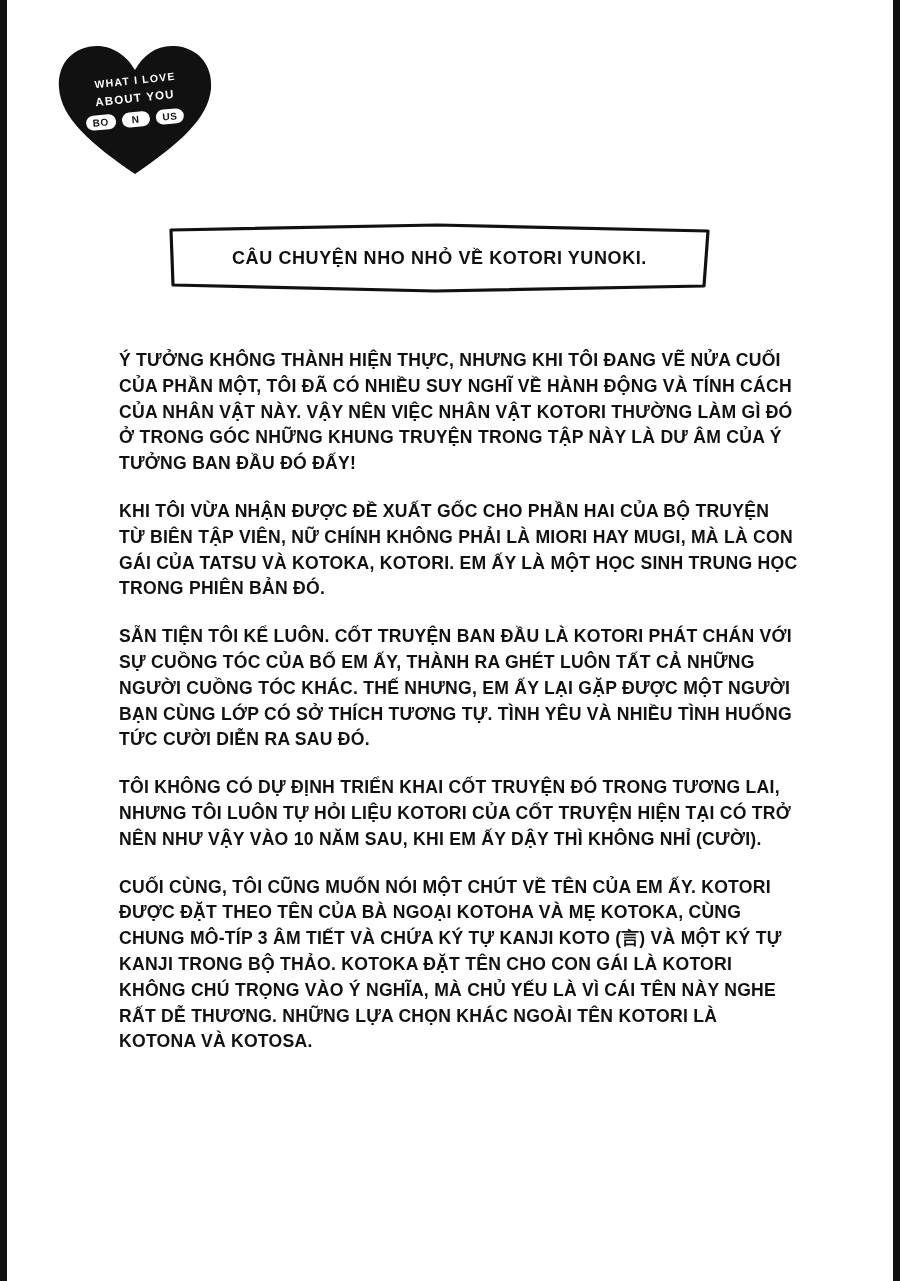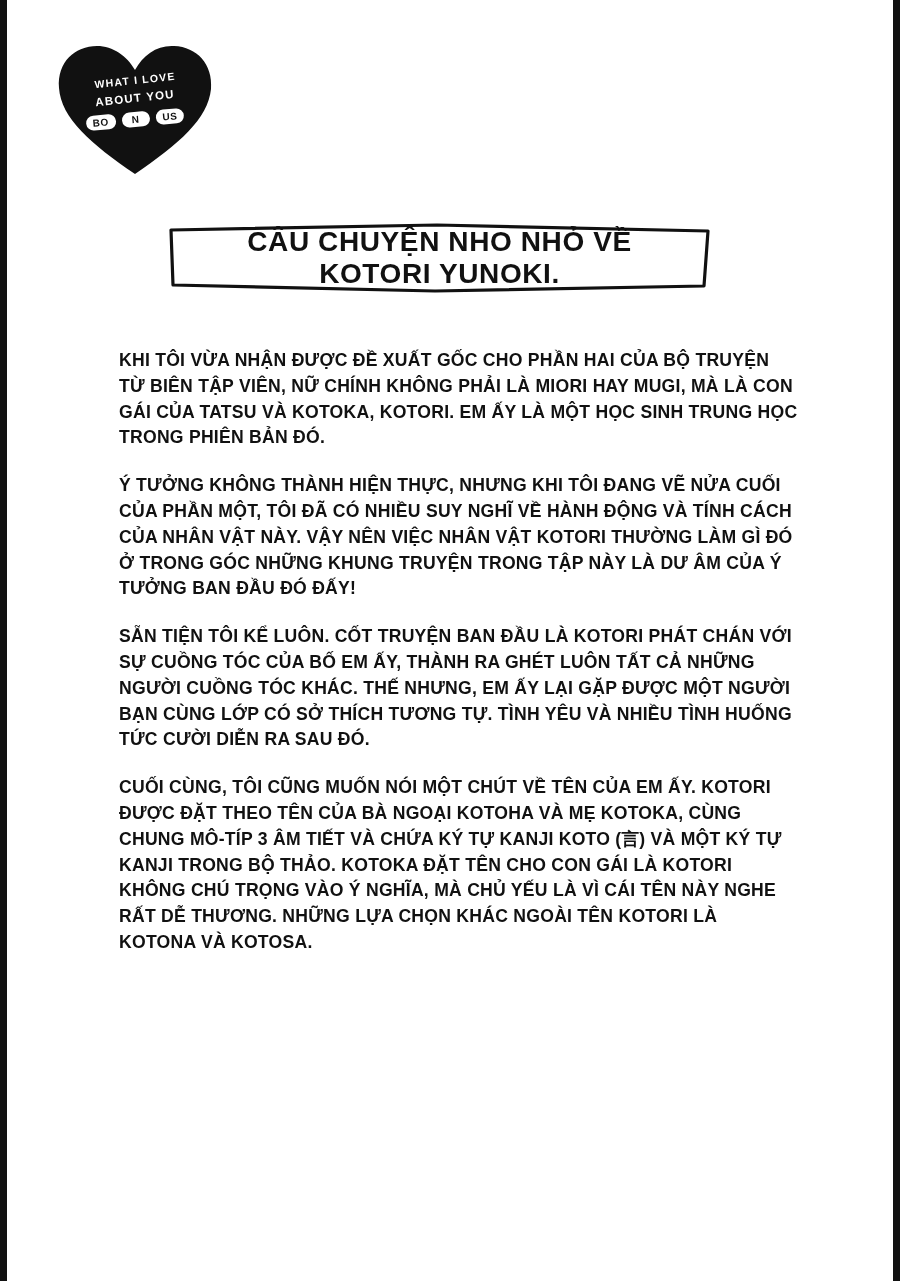--- a/index.html
+++ b/index.html
@@ -96,25 +96,24 @@
   .title-box svg {
     position: absolute;
     inset: 0;
   }
   .title-text {
     position: absolute;
     inset: 0;
     display: flex;
     align-items: center;
     justify-content: center;
-    font-size: 28px;
+    font-size: 18px;
     font-weight: 700;
     letter-spacing: 0.6px;
     color: #111111;
-    text-align: center;
     padding: 0 22px;
     box-sizing: border-box;
   }
 
   
   .body-col {
     position: absolute;
     left: 112px;
     top: 348px;
     width: 680px;
@@ -153,19 +152,20 @@
   </div>
 
   <div class="title-box">
     <svg viewBox="0 0 545 72" preserveAspectRatio="none" aria-hidden="true">
       <path d="M4 8 L 270 3 L 541 9 L 537 64 L 268 69 L 6 63 Z" fill="none" stroke="#111111" stroke-width="3.2" stroke-linejoin="round"></path>
     </svg>
     <div class="title-text">CÂU CHUYỆN NHO NHỎ VỀ KOTORI YUNOKI.</div>
   </div>
 
   <div class="body-col">
+    <p class="para">Ý TƯỞNG KHÔNG THÀNH HIỆN THỰC, NHƯNG KHI TÔI ĐANG VẼ NỬA CUỐI CỦA PHẦN MỘT, TÔI ĐÃ CÓ NHIỀU SUY NGHĨ VỀ HÀNH ĐỘNG VÀ TÍNH CÁCH CỦA NHÂN VẬT NÀY. VẬY NÊN VIỆC NHÂN VẬT KOTORI THƯỜNG LÀM GÌ ĐÓ Ở TRONG GÓC NHỮNG KHUNG TRUYỆN TRONG TẬP NÀY LÀ DƯ ÂM CỦA Ý TƯỞNG BAN ĐẦU ĐÓ ĐẤY!</p>
     <p class="para">KHI TÔI VỪA NHẬN ĐƯỢC ĐỀ XUẤT GỐC CHO PHẦN HAI CỦA BỘ TRUYỆN TỪ BIÊN TẬP VIÊN, NỮ CHÍNH KHÔNG PHẢI LÀ MIORI HAY MUGI, MÀ LÀ CON GÁI CỦA TATSU VÀ KOTOKA, KOTORI. EM ẤY LÀ MỘT HỌC SINH TRUNG HỌC TRONG PHIÊN BẢN ĐÓ.</p>
-    <p class="para">Ý TƯỞNG KHÔNG THÀNH HIỆN THỰC, NHƯNG KHI TÔI ĐANG VẼ NỬA CUỐI CỦA PHẦN MỘT, TÔI ĐÃ CÓ NHIỀU SUY NGHĨ VỀ HÀNH ĐỘNG VÀ TÍNH CÁCH CỦA NHÂN VẬT NÀY. VẬY NÊN VIỆC NHÂN VẬT KOTORI THƯỜNG LÀM GÌ ĐÓ Ở TRONG GÓC NHỮNG KHUNG TRUYỆN TRONG TẬP NÀY LÀ DƯ ÂM CỦA Ý TƯỞNG BAN ĐẦU ĐÓ ĐẤY!</p>
     <p class="para">SẴN TIỆN TÔI KỂ LUÔN. CỐT TRUYỆN BAN ĐẦU LÀ KOTORI PHÁT CHÁN VỚI SỰ CUỒNG TÓC CỦA BỐ EM ẤY, THÀNH RA GHÉT LUÔN TẤT CẢ NHỮNG NGƯỜI CUỒNG TÓC KHÁC. THẾ NHƯNG, EM ẤY LẠI GẶP ĐƯỢC MỘT NGƯỜI BẠN CÙNG LỚP CÓ SỞ THÍCH TƯƠNG TỰ. TÌNH YÊU VÀ NHIỀU TÌNH HUỐNG TỨC CƯỜI DIỄN RA SAU ĐÓ.</p>
+    <p class="para">TÔI KHÔNG CÓ DỰ ĐỊNH TRIỂN KHAI CỐT TRUYỆN ĐÓ TRONG TƯƠNG LAI, NHƯNG TÔI LUÔN TỰ HỎI LIỆU KOTORI CỦA CỐT TRUYỆN HIỆN TẠI CÓ TRỞ NÊN NHƯ VẬY VÀO 10 NĂM SAU, KHI EM ẤY DẬY THÌ KHÔNG NHỈ (CƯỜI).</p>
     <p class="para">CUỐI CÙNG, TÔI CŨNG MUỐN NÓI MỘT CHÚT VỀ TÊN CỦA EM ẤY. KOTORI ĐƯỢC ĐẶT THEO TÊN CỦA BÀ NGOẠI KOTOHA VÀ MẸ KOTOKA, CÙNG CHUNG MÔ-TÍP 3 ÂM TIẾT VÀ CHỨA KÝ TỰ KANJI KOTO (言) VÀ MỘT KÝ TỰ KANJI TRONG BỘ THẢO. KOTOKA ĐẶT TÊN CHO CON GÁI LÀ KOTORI KHÔNG CHÚ TRỌNG VÀO Ý NGHĨA, MÀ CHỦ YẾU LÀ VÌ CÁI TÊN NÀY NGHE RẤT DỄ THƯƠNG. NHỮNG LỰA CHỌN KHÁC NGOÀI TÊN KOTORI LÀ KOTONA VÀ KOTOSA.</p>
   </div>
 
 </div>
 
 </body></html>

